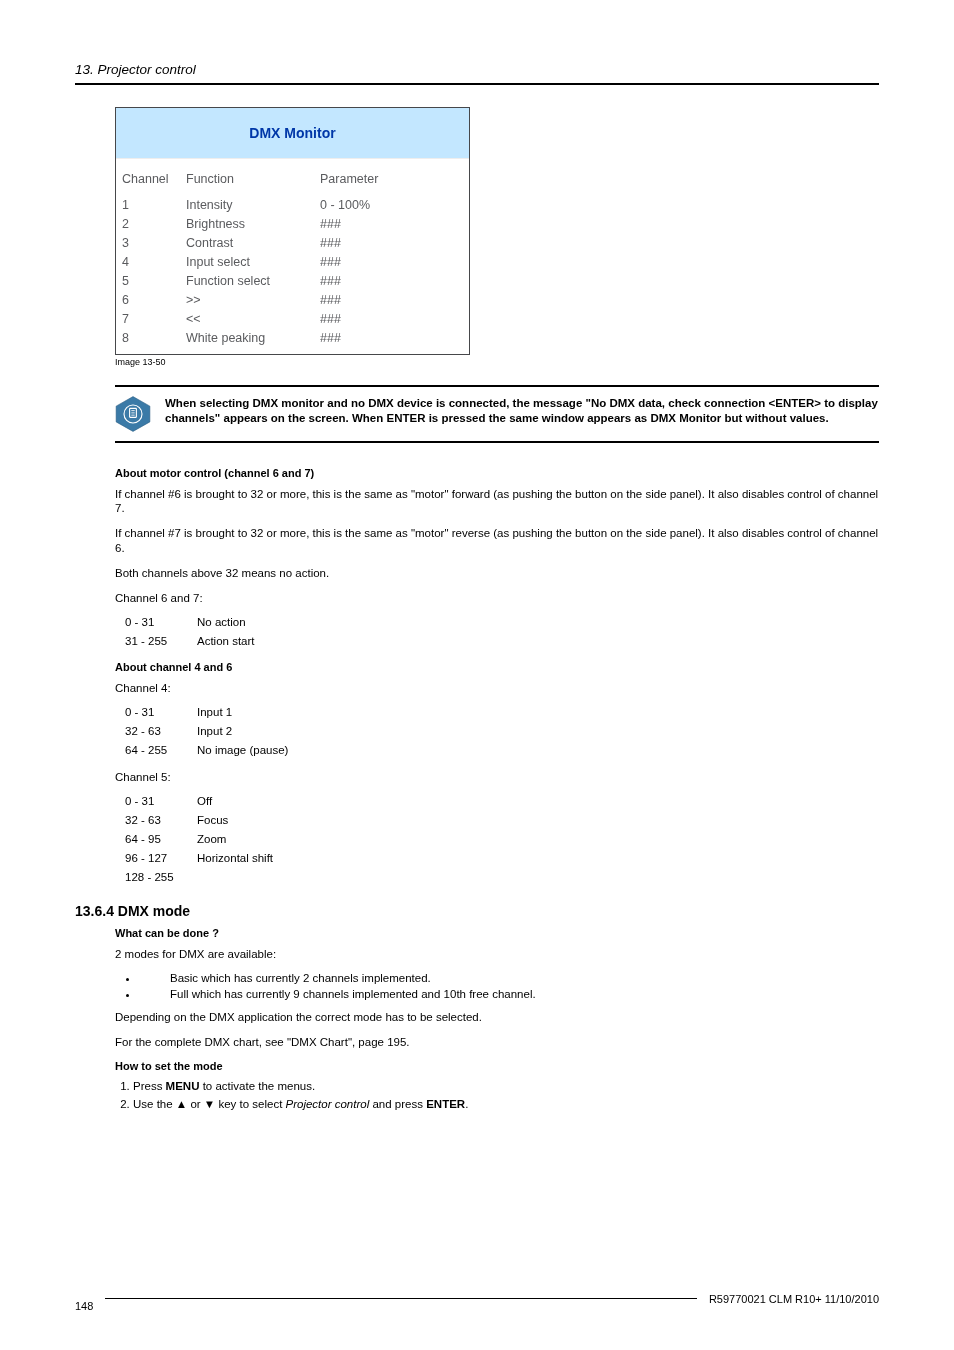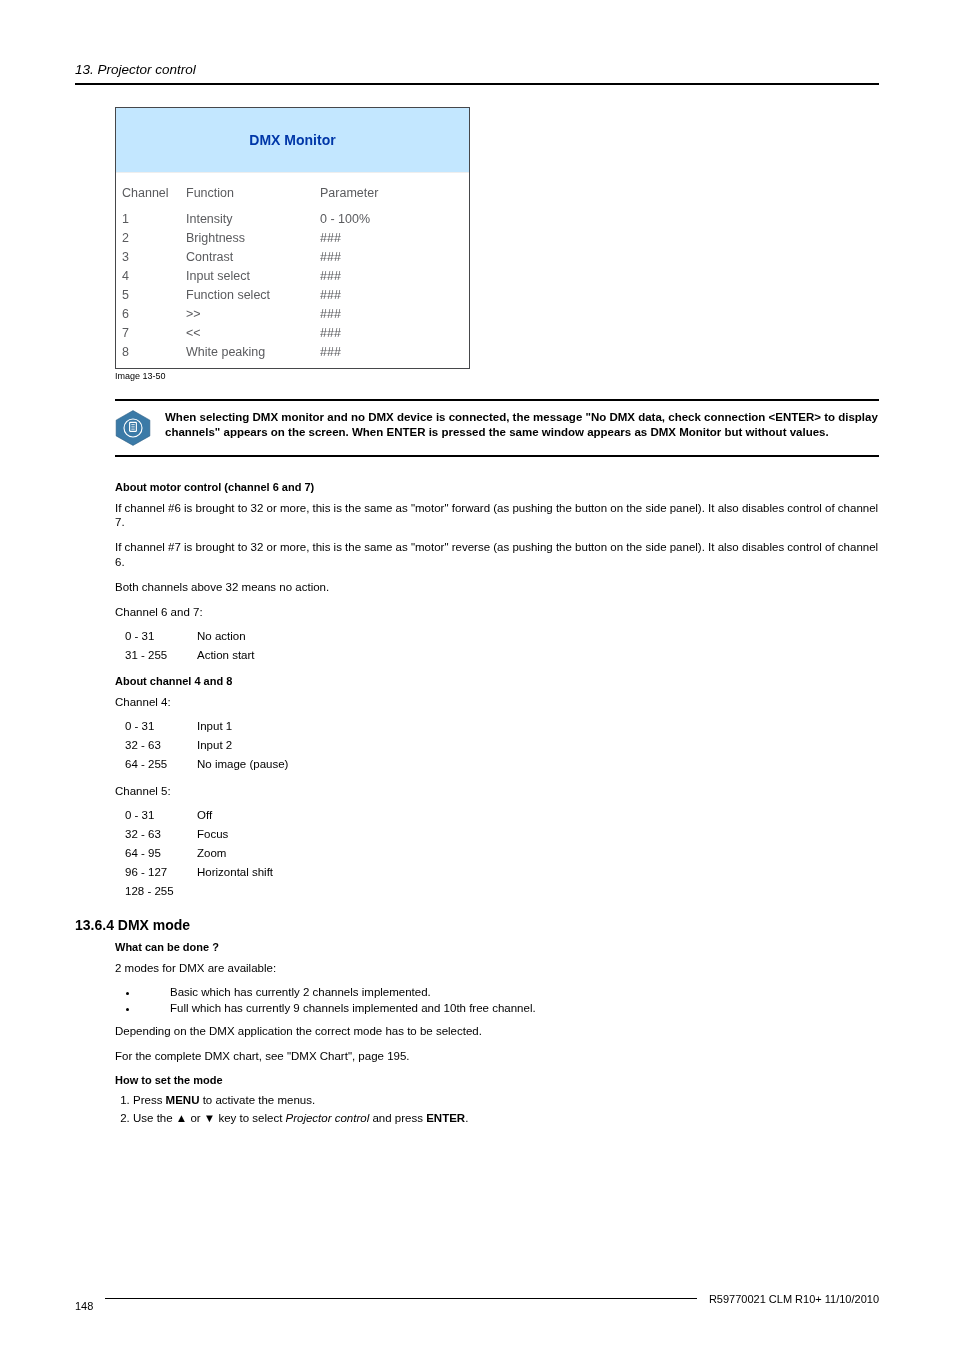--- a/index.html
+++ b/index.html
@@ -33,21 +33,21 @@
     width: 355px;
     background: #fff;
     box-sizing: border-box;
   }
   .dmx-title {
     background: #c3e7ff;
     color: #0037a8;
     text-align: center;
     font-weight: bold;
     font-size: 14px;
-    padding: 24px 0;
+    padding: 17px 0;
     border-bottom: 1px solid #eee;
   }
   .dmx-body {
     padding: 10px 4px 6px 4px;
   }
   .dmx-table {
     width: 100%;
     border-collapse: collapse;
     font-size: 12.5px;
     color: #5a5b5e;
@@ -219,21 +219,21 @@
     <div class="defrow">
         <span class="k">0 - 31</span>
         <span class="v">No action</span>
       </div>
     <div class="defrow">
         <span class="k">31 - 255</span>
         <span class="v">Action start</span>
       </div>
   </div>
 
-  <h3 class="sub">About channel 4 and 8</h3>
+  <h3 class="sub">About channel 4 and 6</h3>
   <p class="body">Channel 4:</p>
   <div class="deflist">
     <div class="defrow">
         <span class="k">0 - 31</span>
         <span class="v">Input 1</span>
       </div>
     <div class="defrow">
         <span class="k">32 - 63</span>
         <span class="v">Input 2</span>
       </div>

